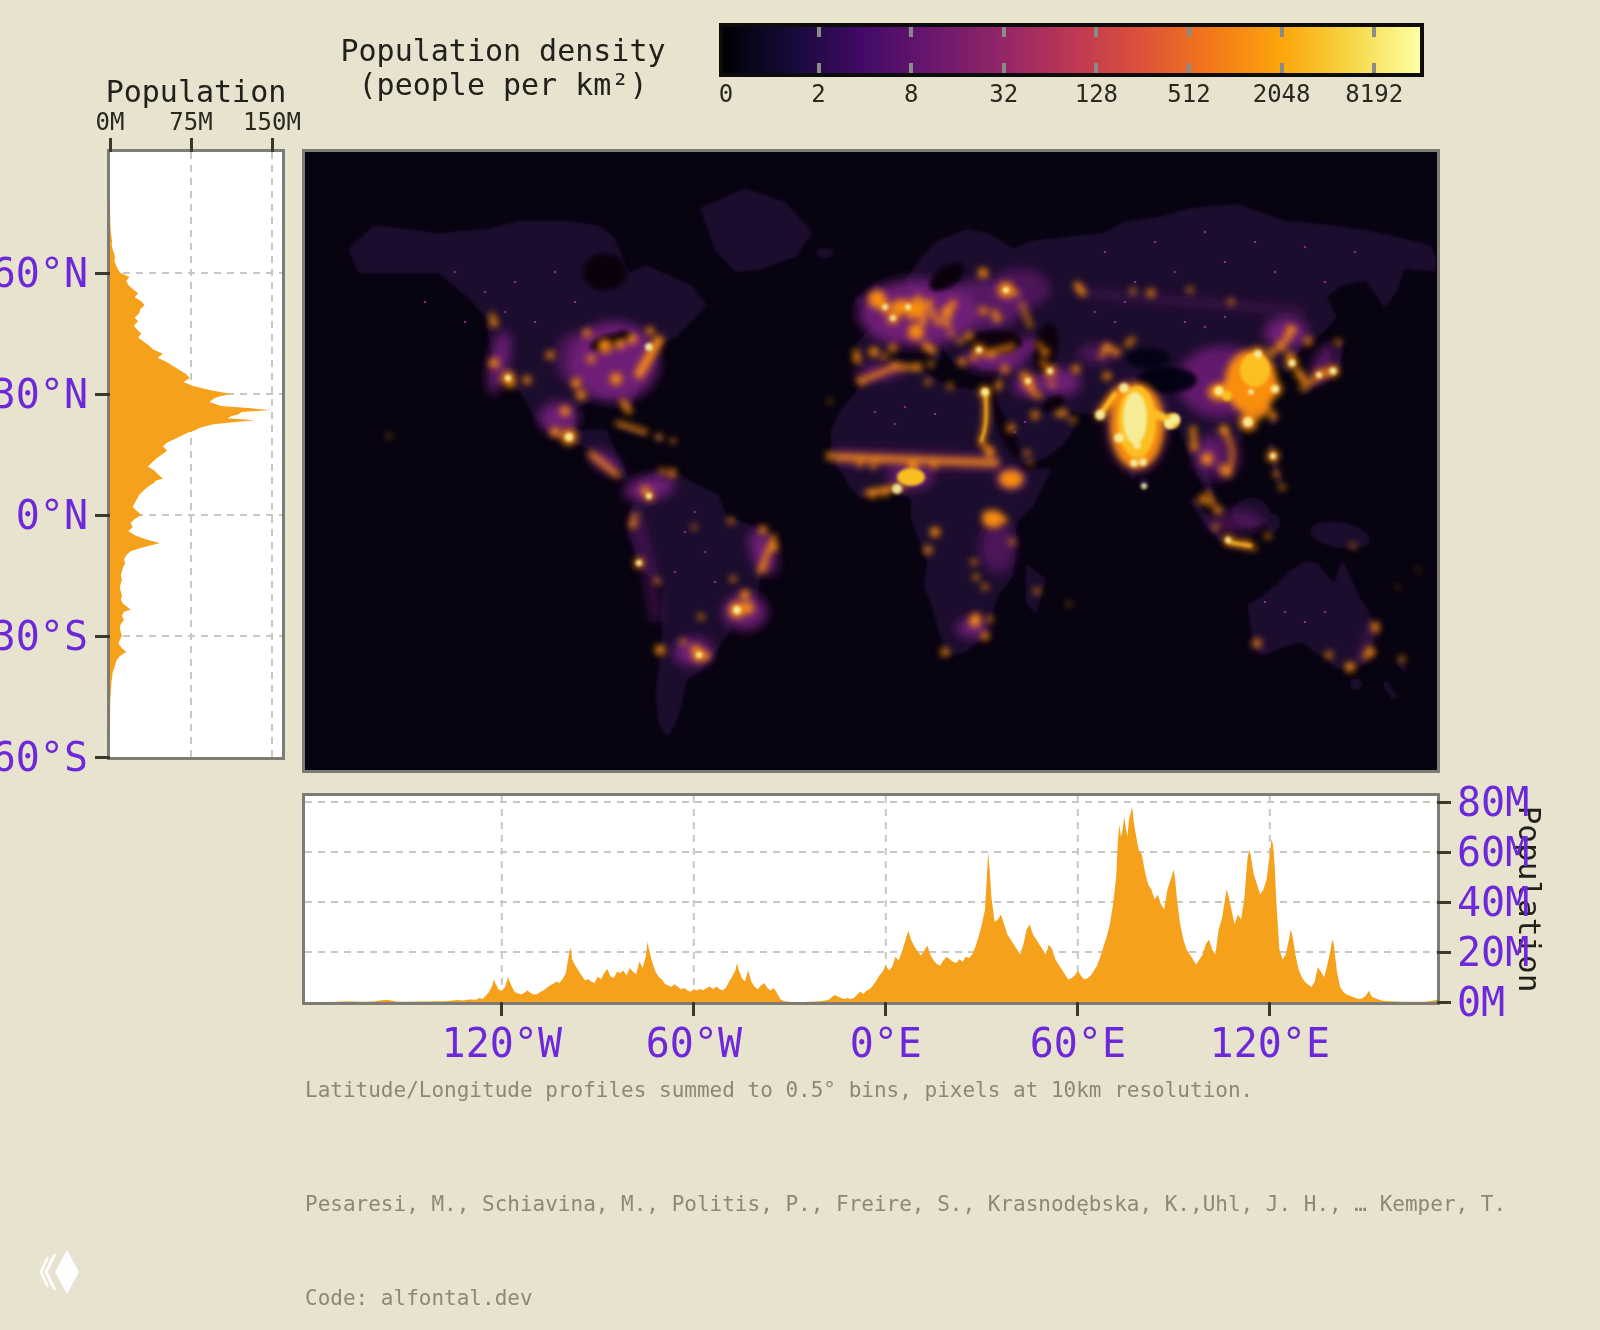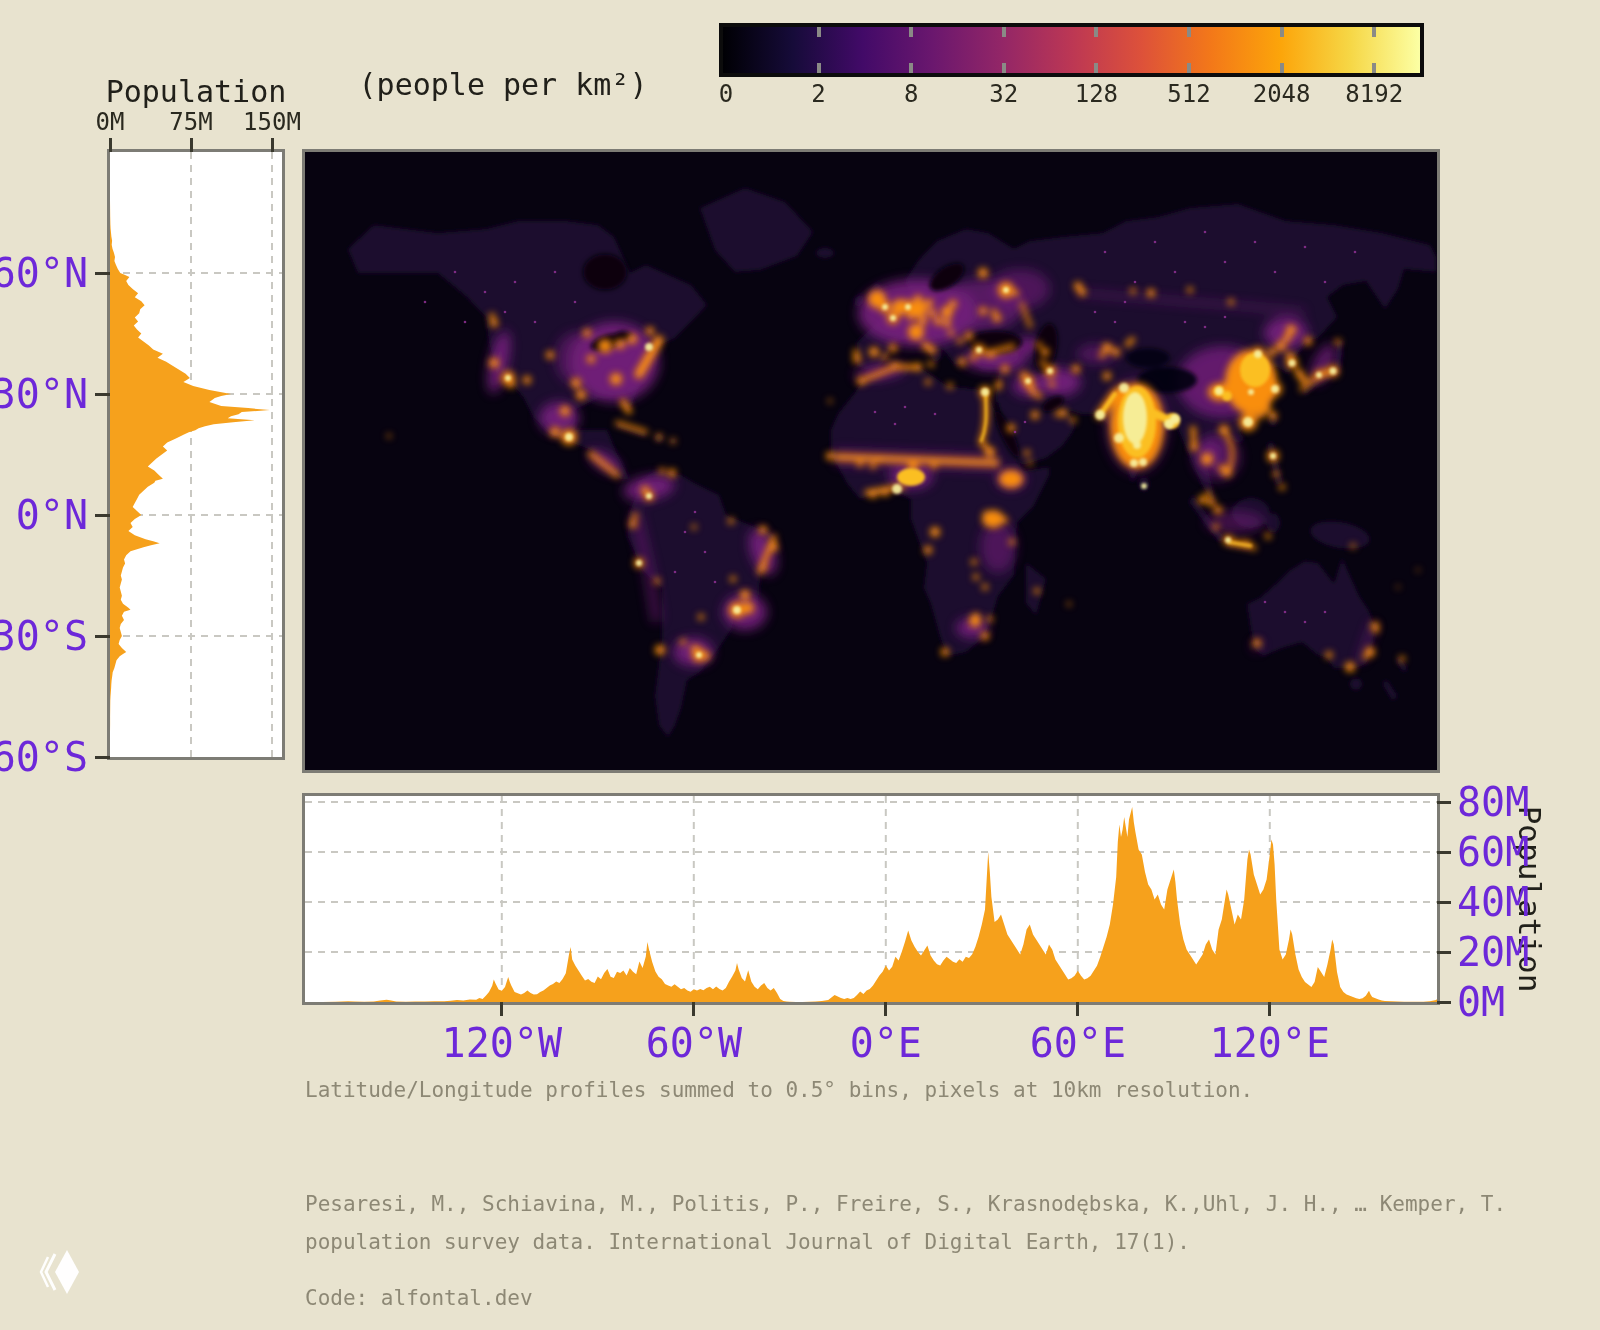--- a/index.html
+++ b/index.html
@@ -29,20 +29,21 @@
           <line x1="162" y1="0" x2="162" y2="605" stroke="#c9c8c2" stroke-width="2" stroke-dasharray="7 6"></line>
           <line x1="0" y1="121" x2="172" y2="121" stroke="#c9c8c2" stroke-width="2" stroke-dasharray="7 6"></line>
           <line x1="0" y1="242" x2="172" y2="242" stroke="#c9c8c2" stroke-width="2" stroke-dasharray="7 6"></line>
           <line x1="0" y1="363" x2="172" y2="363" stroke="#c9c8c2" stroke-width="2" stroke-dasharray="7 6"></line>
           <line x1="0" y1="484" x2="172" y2="484" stroke="#c9c8c2" stroke-width="2" stroke-dasharray="7 6"></line>
         </g>
       <polygon id="left-area" points="0,48.4 0.0,48.4 0.1,56.5 0.2,64.5 0.4,72.6 0.6,76.6 1.0,80.7 1.4,84.7 2.1,88.7 1.7,92.8 2.5,96.8 3.9,100.8 5.0,104.9 4.4,108.9 6.0,112.9 7.8,117.0 10.3,121.0 15.1,123.0 19.4,125.0 16.2,129.1 18.4,133.1 22.7,137.1 28.1,141.2 24.8,145.2 31.3,149.2 34.6,153.3 30.2,157.3 29.2,161.3 24.8,165.4 28.1,169.4 23.8,173.4 27.0,177.5 31.3,181.5 28.1,185.5 33.5,189.6 38.9,193.6 43.2,197.6 52.9,201.7 47.5,205.7 56.2,209.7 62.6,213.8 69.1,217.8 75.6,221.8 79.9,225.9 73.4,229.9 83.2,233.9 99.4,238.0 121.0,242.0 111.2,244.0 104.8,246.0 99.4,250.1 111.2,254.1 138.2,256.1 159.8,258.1 131.8,260.1 128.5,262.2 121.0,264.2 117.7,266.2 144.7,268.2 123.1,270.2 103.7,272.3 95.0,274.3 88.6,276.3 85.3,278.3 78.8,280.3 74.5,282.3 65.9,286.4 57.2,290.4 52.9,294.4 57.2,298.5 51.8,302.5 46.4,306.5 42.1,310.6 37.8,314.6 44.3,318.6 48.6,322.7 52.9,326.7 45.4,328.7 44.3,330.7 37.8,334.8 33.5,338.8 29.2,342.8 27.0,346.9 24.8,350.9 22.7,354.9 27.0,359.0 31.3,363.0 24.8,367.0 20.5,371.1 22.7,375.1 18.4,379.1 24.8,383.2 35.6,387.2 43.2,389.2 49.7,391.2 41.0,393.3 33.5,395.3 20.5,399.3 16.2,403.3 14.0,407.4 15.1,411.4 13.0,415.4 11.9,419.5 10.8,423.5 11.9,427.5 10.8,431.6 9.7,435.6 10.8,439.6 11.9,443.7 10.8,447.7 13.0,451.7 18.4,455.8 20.5,457.8 14.0,459.8 11.9,463.8 14.0,467.9 10.8,471.9 9.7,475.9 10.8,480.0 11.9,484.0 9.7,488.0 8.6,492.1 11.9,496.1 16.2,500.1 13.0,502.1 9.7,504.2 6.5,508.2 5.4,512.2 4.3,516.3 2.7,520.3 2.2,524.3 1.6,528.4 1.3,532.4 1.1,536.4 0.8,540.5 0.5,544.5 0.3,548.5 0.2,556.6 0.1,564.7 0.1,572.7 0.0,580.8 0,580.8" fill="#f6a11c"></polygon>
     </svg>
   </div>
 
+  <div class="title" style="left:503px;top:33px;">Population density</div>
   <div class="title" style="left:503px;top:67px;">(people per km²)</div>
 
   <div id="colorbar" style="left: 719px; top: 23px; width: 697px; height: 46px; background: linear-gradient(90deg, rgb(0, 0, 4), rgb(22, 11, 57), rgb(66, 10, 104), rgb(106, 23, 110), rgb(147, 38, 103), rgb(188, 55, 84), rgb(221, 81, 58), rgb(243, 120, 25), rgb(252, 165, 10), rgb(246, 215, 70), rgb(252, 255, 164));"></div>
 
   <div class="panel" style="left:302px;top:149px;width:1138px;height:624px;background:#070310;">
     <svg width="1132" height="618" viewBox="0 0 1132 618">
       <defs>
         <filter id="b1" x="-30%" y="-30%" width="160%" height="160%">
             <feGaussianBlur stdDeviation="2"></feGaussianBlur>
           </filter>
@@ -473,21 +474,20 @@
           <line x1="964.8000000000001" y1="0" x2="964.8000000000001" y2="206" stroke="#c9c8c2" stroke-width="2" stroke-dasharray="7 6"></line>
         </g>
       <polygon id="bottom-area" points="4.8,206 4.8,206.0 17.6,206.0 30.4,205.8 36.8,205.5 43.2,205.3 49.6,205.5 59.2,205.8 68.8,205.5 75.2,204.5 81.6,203.8 84.8,204.3 91.2,205.5 100.8,205.8 110.4,205.5 120.0,205.5 129.6,205.3 139.2,205.3 145.6,204.8 152.0,204.0 158.4,204.5 164.8,203.5 171.2,203.8 174.4,202.0 177.6,203.0 180.8,199.8 184.0,196.0 187.2,189.8 188.8,183.5 190.4,187.3 193.6,193.5 196.8,194.8 200.0,191.0 203.2,181.0 204.8,186.0 206.4,189.8 209.6,196.0 212.8,197.3 216.0,198.5 219.2,197.0 222.4,194.5 225.6,197.0 228.8,198.5 232.0,198.3 235.2,196.0 238.4,194.5 241.6,192.0 244.8,189.5 248.0,188.0 251.2,185.5 254.4,187.0 257.6,183.0 260.8,177.3 264.0,158.5 265.6,151.0 267.2,163.5 270.4,169.8 273.6,174.8 276.8,179.8 280.0,184.5 283.2,183.0 286.4,185.8 289.6,187.0 292.8,180.5 296.0,183.3 299.2,177.0 302.4,173.0 305.6,180.8 308.8,182.0 312.0,175.8 315.2,177.0 318.4,174.5 321.6,179.5 324.8,172.0 328.0,175.8 331.2,178.3 334.4,165.5 337.6,172.0 340.8,160.5 342.4,146.0 344.0,153.5 347.2,166.0 350.4,175.5 353.6,180.8 356.8,183.3 360.0,188.0 363.2,189.5 366.4,190.8 369.6,188.3 372.8,190.8 376.0,193.3 379.2,192.0 382.4,194.5 385.6,195.8 388.8,193.3 392.0,194.5 395.2,193.0 398.4,194.3 401.6,192.0 404.8,190.8 408.0,193.3 411.2,190.5 414.4,193.0 417.6,194.5 420.8,192.0 424.0,185.8 427.2,180.5 430.4,174.5 432.0,167.0 433.6,173.3 436.8,182.0 440.0,185.5 443.2,174.3 446.4,185.8 449.6,190.8 452.8,193.3 456.0,189.5 459.2,187.0 462.4,192.0 465.6,194.5 468.8,192.0 472.0,197.0 475.2,203.0 478.4,205.0 481.6,205.5 484.8,205.8 491.2,206.0 497.6,206.0 504.0,205.8 510.4,205.5 516.8,205.0 523.2,204.0 526.4,201.5 529.6,199.0 532.8,200.5 536.0,202.0 539.2,203.0 542.4,202.0 545.6,203.0 548.8,202.0 552.0,199.0 555.2,195.5 558.4,198.0 561.6,194.5 564.8,193.0 568.0,189.5 571.2,184.5 574.4,179.5 577.6,175.8 580.8,169.5 584.0,174.5 587.2,170.8 590.4,160.8 593.6,164.5 596.8,155.8 600.0,145.8 603.2,134.5 606.4,144.5 609.6,150.8 612.8,155.8 616.0,159.5 619.2,154.5 622.4,149.5 625.6,159.5 628.8,164.5 632.0,168.3 635.2,169.5 638.4,164.5 641.6,160.8 644.8,163.3 648.0,165.8 651.2,167.0 654.4,163.3 657.6,165.8 660.8,160.8 664.0,162.0 667.2,158.3 670.4,150.8 673.6,140.8 676.8,128.5 680.0,113.5 683.2,56.0 684.8,76.0 686.4,101.0 689.6,126.0 692.8,123.5 696.0,118.5 699.2,128.5 702.4,138.5 705.6,143.5 708.8,148.5 712.0,153.5 715.2,158.5 718.4,148.5 721.6,133.5 724.8,128.5 728.0,138.5 731.2,143.5 734.4,148.5 737.6,153.5 740.8,158.5 744.0,148.5 747.2,153.5 750.4,163.5 753.6,168.5 756.8,173.5 760.0,178.5 763.2,183.5 766.4,182.3 769.6,179.8 772.8,174.8 776.0,179.8 779.2,183.5 782.4,182.3 785.6,179.8 788.8,174.8 792.0,169.8 795.2,161.0 798.4,151.0 801.6,141.0 804.8,128.5 808.0,108.5 811.2,81.0 812.8,46.0 814.4,28.5 816.0,41.0 817.6,33.5 819.2,21.0 820.8,31.0 822.4,41.0 824.0,23.5 827.2,11.0 828.8,26.0 830.4,36.0 833.6,53.5 836.8,58.5 840.0,76.0 843.2,88.5 846.4,93.5 849.6,103.5 852.8,98.5 856.0,108.5 859.2,113.5 862.4,93.5 865.6,83.5 868.8,73.5 870.4,86.0 872.0,103.5 875.2,128.5 878.4,143.5 881.6,153.5 884.8,158.5 888.0,163.5 891.2,168.5 894.4,163.5 897.6,158.5 900.8,148.5 904.0,143.5 907.2,153.5 910.4,158.5 913.6,133.5 916.8,123.5 920.0,103.5 921.6,93.5 923.2,98.5 926.4,113.5 929.6,128.5 932.8,118.5 936.0,123.5 939.2,103.5 942.4,63.5 944.0,53.5 945.6,58.5 948.8,78.5 952.0,88.5 955.2,98.5 958.4,93.5 961.6,83.5 964.8,58.5 966.4,43.5 968.0,48.5 969.6,68.5 971.2,103.5 974.4,153.5 977.6,163.5 980.8,158.5 984.0,143.5 985.6,133.5 987.2,138.5 990.4,158.5 993.6,173.5 996.8,181.0 1000.0,186.0 1003.2,188.5 1006.4,191.0 1009.6,186.0 1012.8,171.0 1016.0,176.0 1019.2,181.0 1022.4,168.5 1025.6,153.5 1027.2,143.5 1028.8,148.5 1032.0,176.0 1035.2,191.0 1038.4,196.0 1041.6,198.5 1044.8,199.8 1048.0,201.0 1051.2,202.3 1054.4,203.0 1057.6,202.3 1060.8,199.8 1064.0,194.8 1065.6,198.5 1067.2,201.0 1070.4,202.3 1073.6,203.5 1076.8,204.5 1080.0,205.0 1086.4,205.3 1092.8,205.5 1099.2,205.8 1108.8,205.8 1118.4,205.8 1124.8,205.3 1131.2,204.0 1132.0,203.0 1132.0,202.3 1132.0,203.8 1132.0,205.0 1132.0,205.5 1132.0,205.8 1132.0,206.0 1132.0,206" fill="#f6a11c"></polygon>
     </svg>
   </div>
 
   <div id="ylabel-right" style="left:1530px;top:899px;">Population</div>
 
   <div class="footer-line" style="left:305px;top:1078px;">Latitude/Longitude profiles summed to 0.5° bins, pixels at 10km resolution.</div>
   <div class="footer-line" style="left:305px;top:1170px;margin-top:22px;">Pesaresi, M., Schiavina, M., Politis, P., Freire, S., Krasnodębska, K.,Uhl, J. H., … Kemper, T.</div>
-  <div class="footer-line" style="left:305px;top:1230px;">population survey data. International Journal of Digital Earth, 17(1).</div>
   <div class="footer-line" style="left:305px;top:1286px;">Code: alfontal.dev</div>
 
   <svg style="position:absolute;left:38px;top:1248px;" width="44" height="48" viewBox="0 0 44 48">
     <path d="M10,9 L3,24 L10,39" stroke="#ffffff" stroke-width="2.5" fill="none" opacity="0.95"></path>
     <path d="M17,6 L8,24 L17,42" stroke="#ffffff" stroke-width="3" fill="none" opacity="0.95"></path>
     <path d="M29,2 L41,24 L29,46 L17,24 Z" fill="#ffffff" opacity="0.97"></path>
   </svg>
 
 <div class="tick-mark" style="left: 108.5px; top: 138px; width: 3px; height: 14px;"></div>
     <div class="small-label" style="left: 110px; top: 136px; transform: translate(-50%, -100%);">0M</div>

